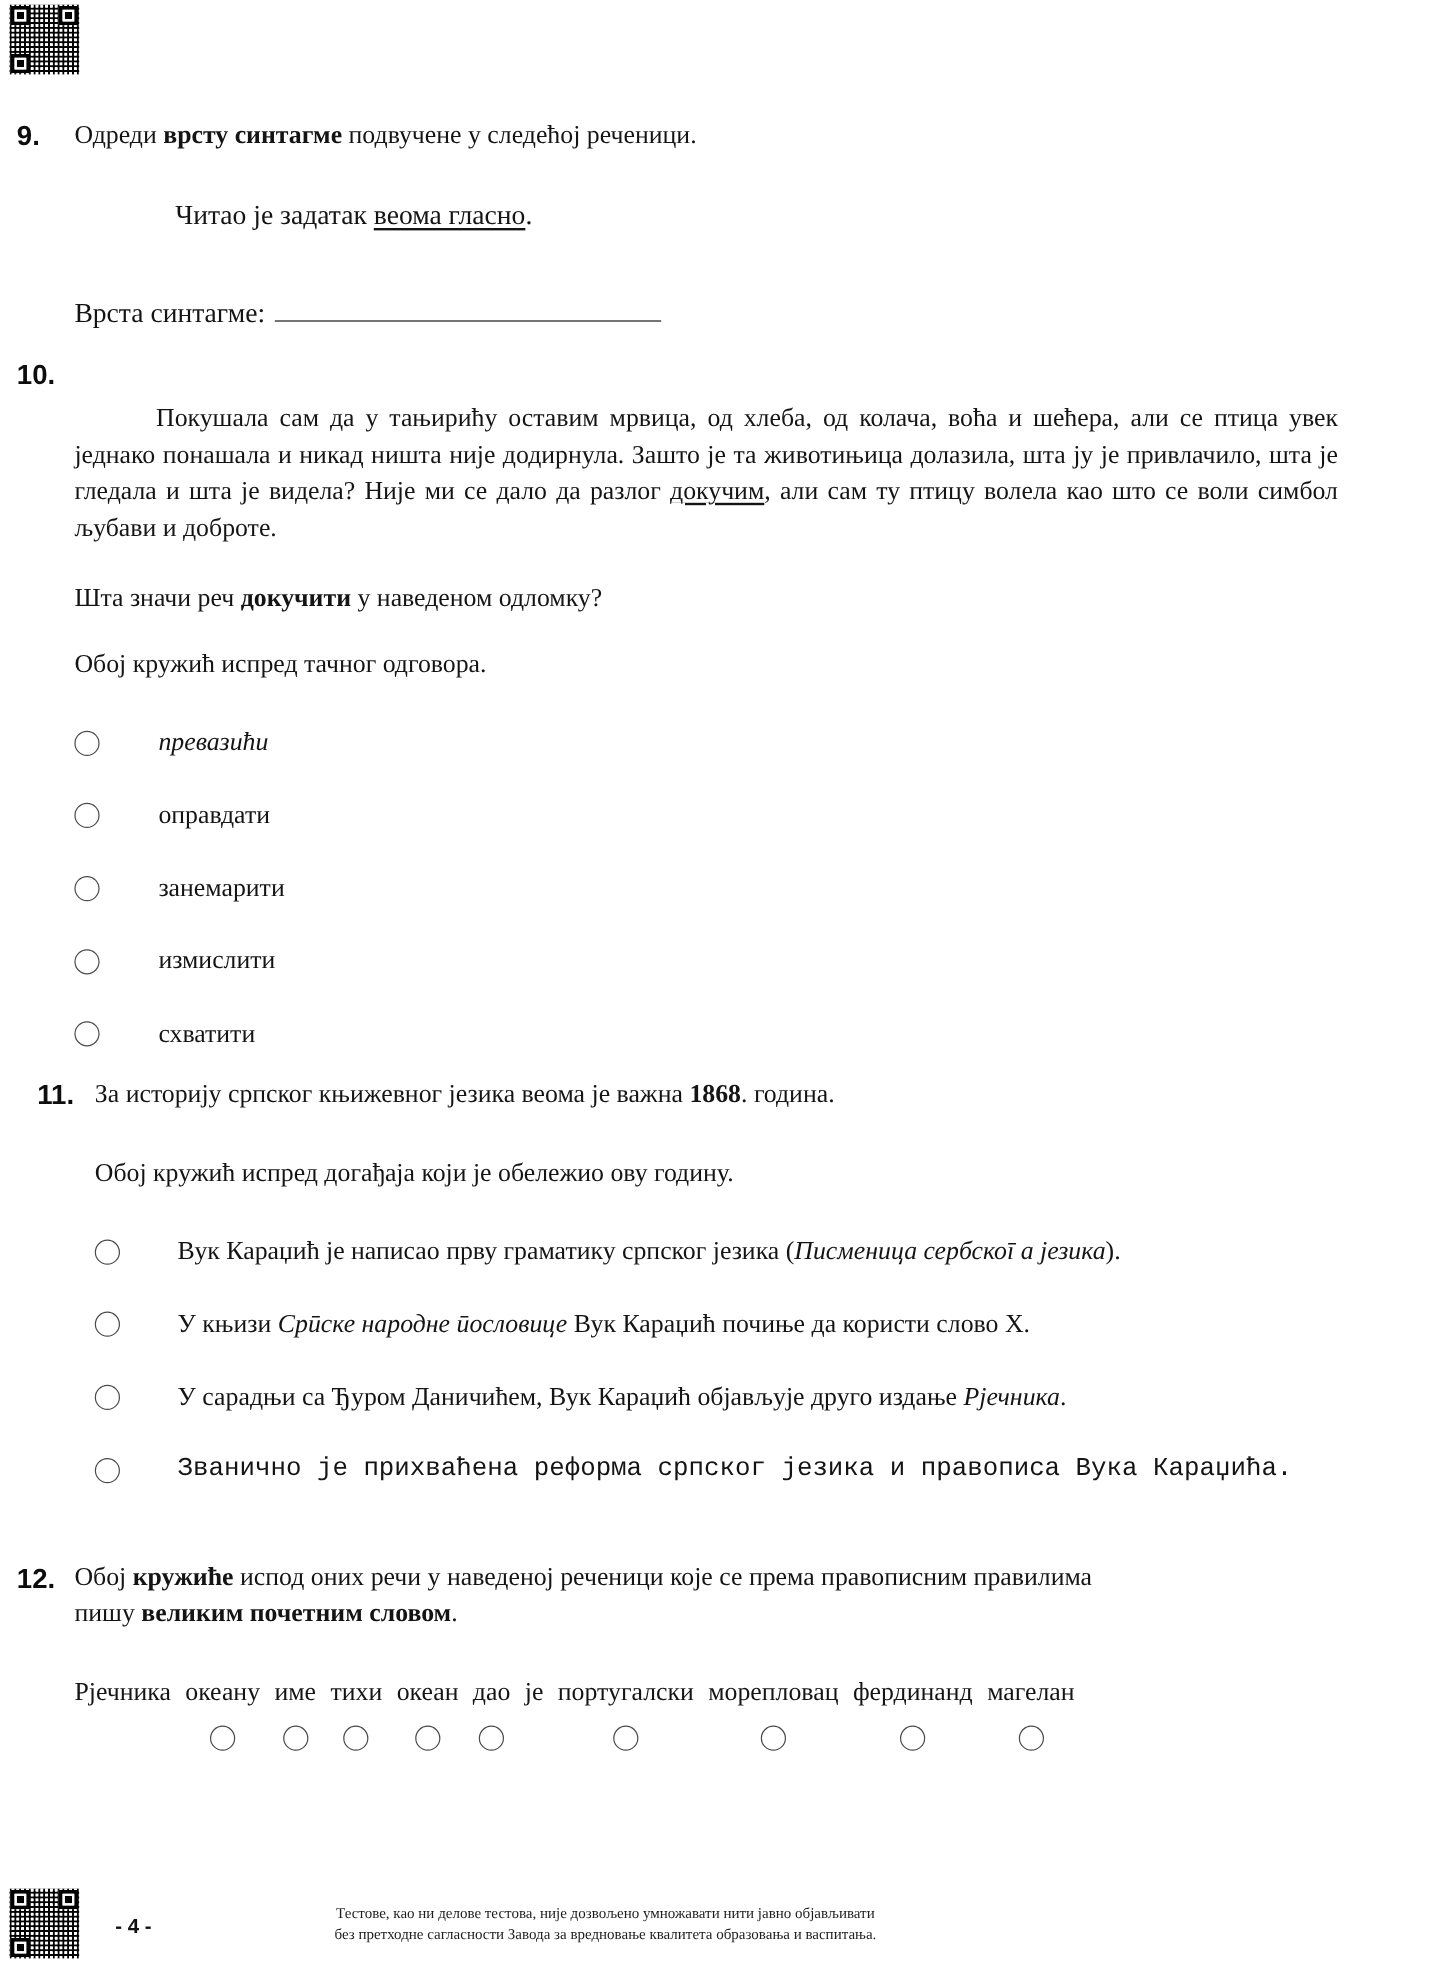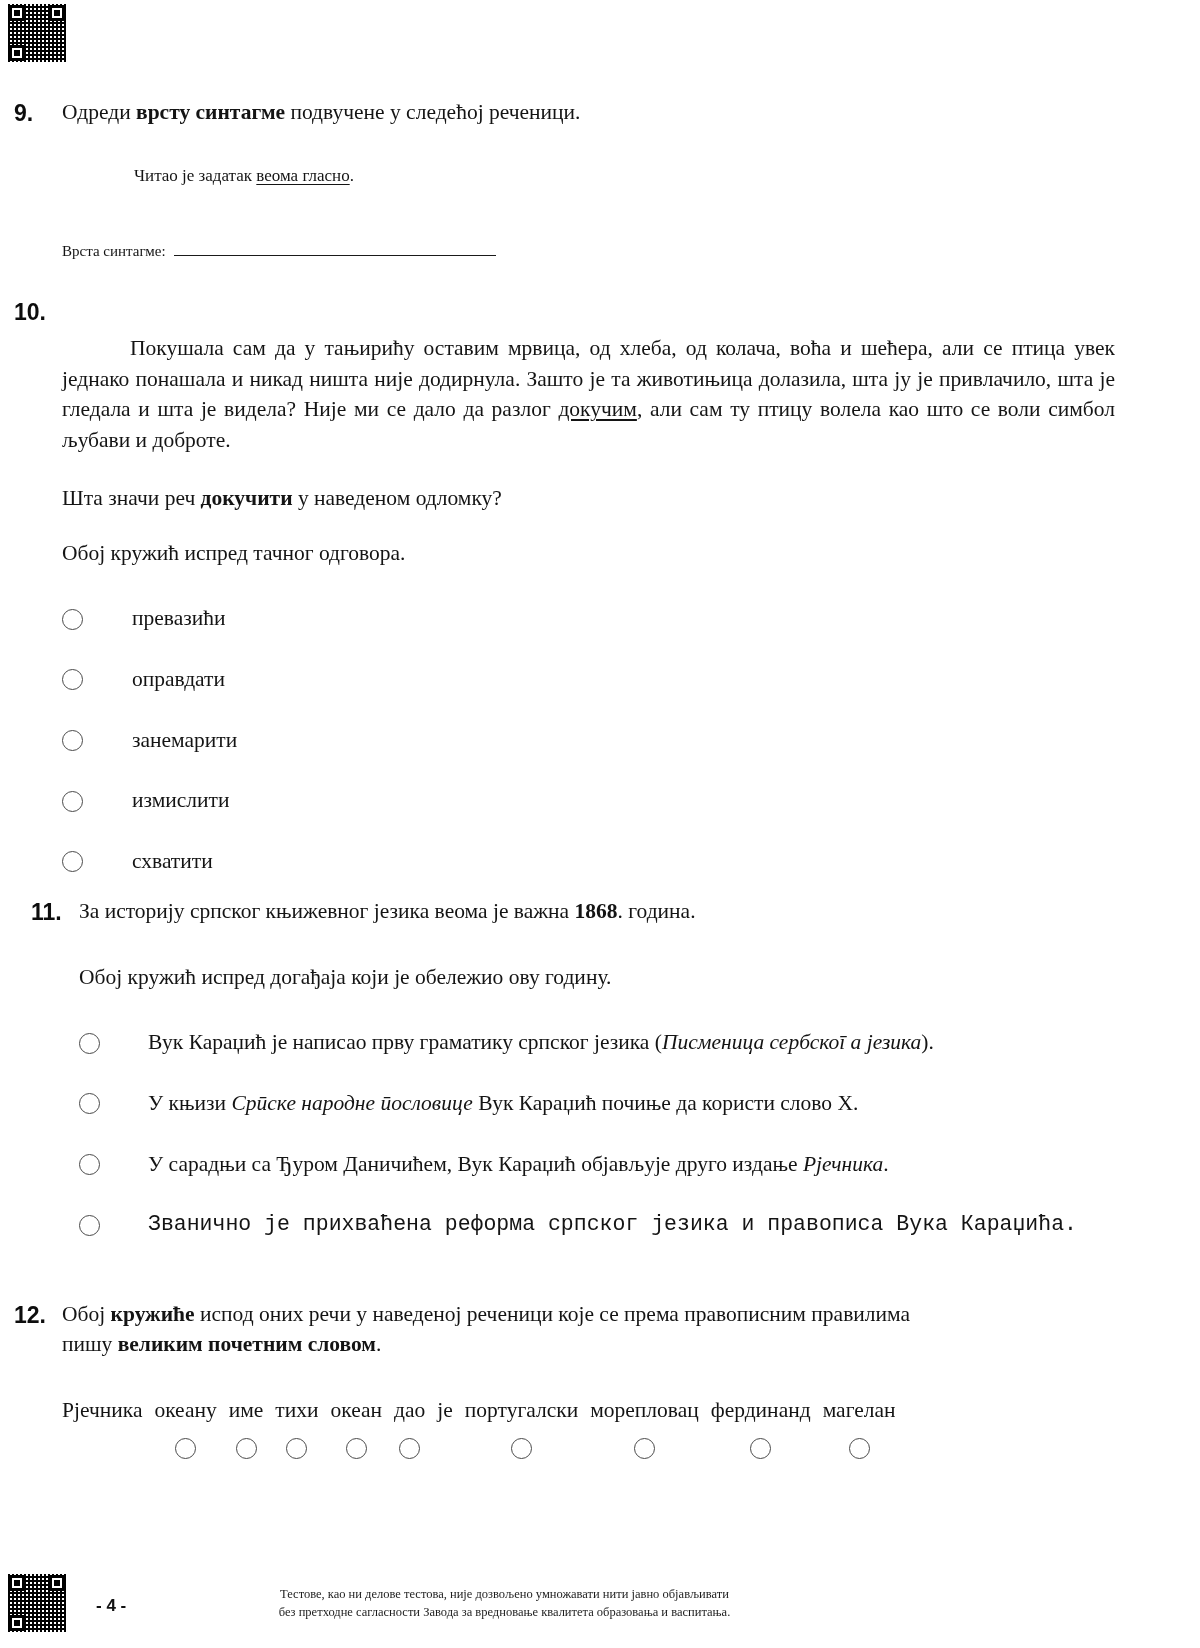--- a/index.html
+++ b/index.html
@@ -81,30 +81,30 @@
   .q-body {
     flex: 1 1 auto;
     font-size: 21.5px;
     line-height: 1.38;
     color: #141414;
   }
   .q-body b { font-weight: bold; }
   .q-stem { margin: 0; }
 
   .example-line {
-    margin: 0;
+    margin: 12px;
     padding-left: 72px;
-    font-size: 17px;
+    font-size: 23px;
   }
   .u-underline { text-decoration: underline; text-underline-offset: 3px; }
 
   .fill-line-row {
     display: flex;
     align-items: baseline;
-    font-size: 15px;
+    font-size: 23px;
   }
   .fill-blank {
     display: inline-block;
     width: 322px;
     border-bottom: 1.6px solid #1a1a1a;
     height: 18px;
     margin-left: 8px;
   }
 
   .passage {
@@ -213,21 +213,21 @@
 
       <p class="passage" style="margin-top:36px;"><span>Покушала сам да у тањирићу оставим мрвица, од хлеба, од колача, воћа и шећера, али се птица увек једнако понашала и никад ништа није додирнула. Зашто је та животињица долазила, шта ју је привлачило, шта је гледала и шта је видела? Није ми се дало да разлог </span><span class="u-underline">докучим</span><span>, али сам ту птицу волела као што се воли симбол љубави и доброте.</span></p>
 
       <p class="prompt-line" style="margin-top:28px;"><span>Шта значи реч </span><b>докучити</b><span> у наведеном одломку?</span></p>
 
       <p class="prompt-line" style="margin-top:25px;">Обој кружић испред тачног одговора.</p>
 
       <ul class="options" style="margin-top:36px;">
         <li class="option-row" style="margin-bottom:31px;">
           <span class="bubble"></span>
-          <span class="option-text" style="margin-left:49px;">превазићи</span>
+          <span class="option-text" style="margin-left:49px;font-style:italic;">превазићи</span>
         </li>
         <li class="option-row" style="margin-bottom:31px;">
           <span class="bubble"></span>
           <span class="option-text" style="margin-left:49px;">оправдати</span>
         </li>
         <li class="option-row" style="margin-bottom:31px;">
           <span class="bubble"></span>
           <span class="option-text" style="margin-left:49px;">занемарити</span>
         </li>
         <li class="option-row" style="margin-bottom:31px;">

